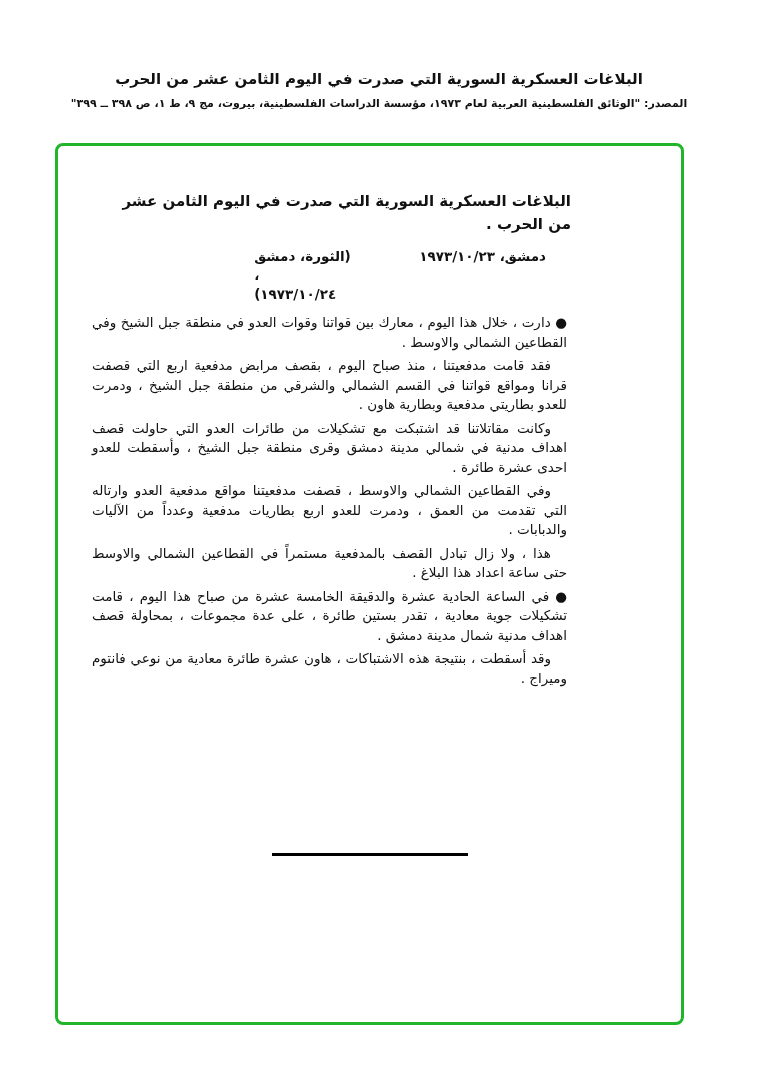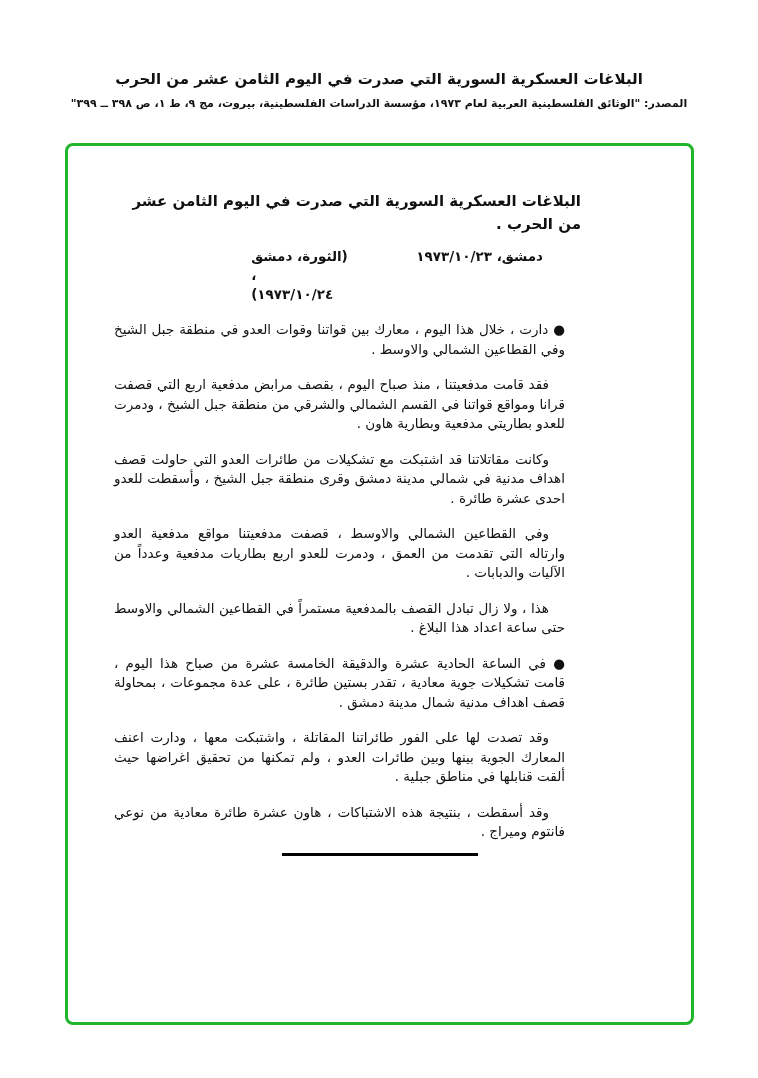--- a/index.html
+++ b/index.html
@@ -29,21 +29,21 @@
     font-weight: bold;
     letter-spacing: 0.2px;
   }
   .header-source {
     margin-top: 9px;
     font-size: 11px;
     font-weight: bold;
   }
   .green-box {
     position: absolute;
-    left: 65px;
+    left: 55px;
     top: 143px;
     width: 629px;
     height: 882px;
     box-sizing: border-box;
     border: 3px solid #21b52c;
     border-radius: 8px;
     background: #ffffff;
   }
   .doc-content {
     position: absolute;
@@ -61,37 +61,37 @@
   .doc-title .t-line { display: block; }
   .dateline {
     margin-top: 11px;
     display: flex;
     direction: rtl;
     font-size: 13.5px;
     font-weight: bold;
     line-height: 19px;
   }
   .dateline-place {
-    margin-right: 38px;
+    margin-right: 25px;
     white-space: nowrap;
   }
   .dateline-source {
     margin-right: 60px;
     width: 105px;
     text-align: left;
   }
   .dateline-source .d-line { display: block; }
   .doc-body {
     margin-top: 9px;
     font-size: 13.5px;
     line-height: 19.5px;
     text-align: justify;
   }
   .doc-body p {
-    margin: 16px;
+    margin: 4px;
     text-indent: 16px;
   }
   .doc-body p.bulleted {
     text-indent: 0;
   }
   .divider-rule {
     position: absolute;
     left: 50%;
     transform: translateX(-50%);
     top: 707px;
@@ -127,21 +127,20 @@
         </span>
       </div>
 
       <div class="doc-body">
         <p class="bulleted">● دارت ، خلال هذا اليوم ، معارك بين قواتنا وقوات العدو في منطقة جبل الشيخ وفي القطاعين الشمالي والاوسط .</p>
         <p>فقد قامت مدفعيتنا ، منذ صباح اليوم ، بقصف مرابض مدفعية اربع التي قصفت قرانا ومواقع قواتنا في القسم الشمالي والشرقي من منطقة جبل الشيخ ، ودمرت للعدو بطاريتي مدفعية وبطارية هاون .</p>
         <p>وكانت مقاتلاتنا قد اشتبكت مع تشكيلات من طائرات العدو التي حاولت قصف اهداف مدنية في شمالي مدينة دمشق وقرى منطقة جبل الشيخ ، وأسقطت للعدو احدى عشرة طائرة .</p>
         <p>وفي القطاعين الشمالي والاوسط ، قصفت مدفعيتنا مواقع مدفعية العدو وارتاله التي تقدمت من العمق ، ودمرت للعدو اربع بطاريات مدفعية وعدداً من الآليات والدبابات .</p>
         <p>هذا ، ولا زال تبادل القصف بالمدفعية مستمراً في القطاعين الشمالي والاوسط حتى ساعة اعداد هذا البلاغ .</p>
         <p class="bulleted">● في الساعة الحادية عشرة والدقيقة الخامسة عشرة من صباح هذا اليوم ، قامت تشكيلات جوية معادية ، تقدر بستين طائرة ، على عدة مجموعات ، بمحاولة قصف اهداف مدنية شمال مدينة دمشق .</p>
-        <p>وقد تصدت لها على الفور طائراتنا المقاتلة ، واشتبكت معها ، ودارت اعنف المعارك الجوية بينها وبين طائرات العدو ، ولم تمكنها من تحقيق اغراضها حيث ألقت قنابلها في مناطق جبلية .</p>
         <p>وقد أسقطت ، بنتيجة هذه الاشتباكات ، هاون عشرة طائرة معادية من نوعي فانتوم وميراج .</p>
       </div>
 
     </div>
 
     <div class="divider-rule"></div>
 
   </div>
 
 </div>

